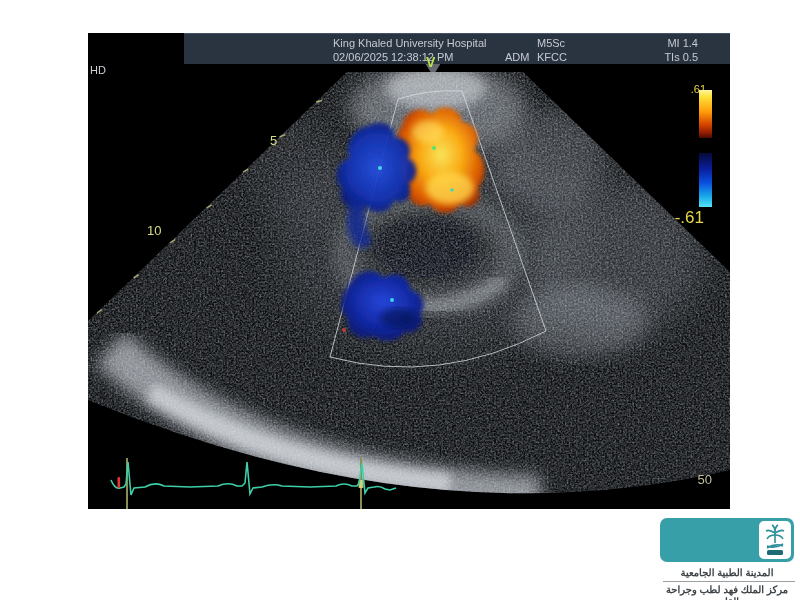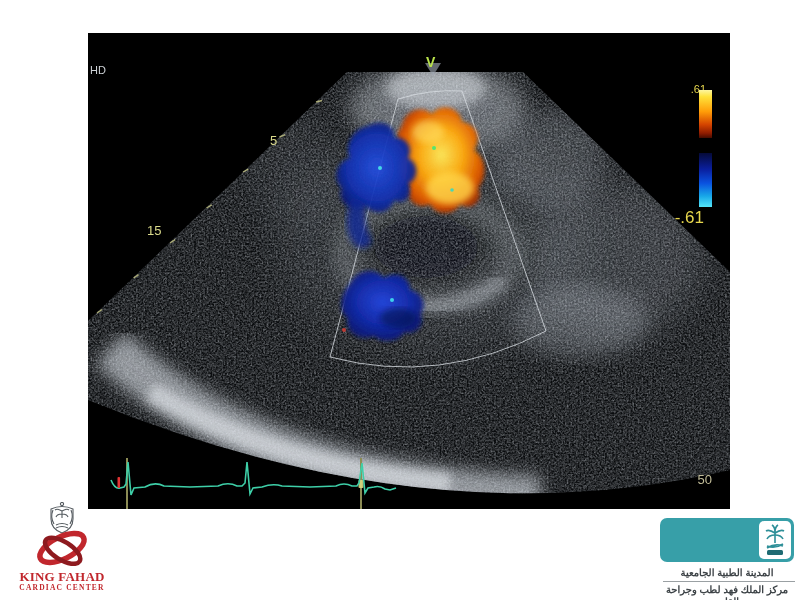--- a/index.html
+++ b/index.html
@@ -178,56 +178,46 @@
       </g>
 
       <path d="M111,480 C113,485 116,489 120,488 L124,487 L126,484 L128,462 L131,495 L134,488
                L145,487 C152,483 158,483 164,486 L190,487 L218,486 C225,483 231,483 237,486
                L242,486 L245,483 L247,462 L250,494 L253,488 L262,487 C270,484 276,484 282,486
                L310,487 L336,486 C342,483 348,484 352,486 L357,486 L359,483 L362,463 L365,493 L368,488
                L374,487 C378,486 382,487 385,489 L390,490 L396,488" fill="none" stroke="#3ecfa8" stroke-width="1.6"></path>
       <rect x="117.5" y="477" width="2.6" height="11" rx="1" fill="#e23434"></rect>
     </svg>
 
+    <div class="header-bar">
+      <span class="hb-txt" style="left:149px;top:3px">King Khaled University Hospital</span>
+      <span class="hb-txt" style="left:149px;top:17px">02/06/2025 12:38:12 PM</span>
+      <span class="hb-txt" style="left:353px;top:3px">M5Sc</span>
+      <span class="hb-txt" style="left:321px;top:17px">ADM</span>
+      <span class="hb-txt" style="left:353px;top:17px">KFCC</span>
+      <span class="hb-txt" style="right:32px;top:3px">MI 1.4</span>
+      <span class="hb-txt" style="right:32px;top:17px">TIs 0.5</span>
+    </div>
 
     <div class="lbl hd">HD</div>
     <div class="lbl vmark">V</div>
     <div class="lbl depth5">5</div>
-    <div class="lbl depth10">15</div>
+    <div class="lbl depth10">10</div>
 
     <div class="lbl cb-top-label">.61</div>
     <div class="colorbar">
       <div class="cb-pos"></div>
       <div class="cb-neg"></div>
     </div>
     <div class="lbl cb-bot-label">-.61</div>
 
     <div class="lbl hr-val">50</div>
     <div class="lbl hr-lab">HR</div>
   </div>
 
-  <div class="kfcc">
-    <svg width="100" height="64" viewBox="0 0 100 64">
-
-      <g transform="translate(36,0)" stroke="#555b60" fill="none" stroke-width="1.1">
-        <circle cx="14" cy="2" r="1.6"></circle>
-        <path d="M3,7 Q14,2 25,7 L25,17 Q25,27 14,31 Q3,27 3,17 Z"></path>
-        <path d="M14,9 V16 M14,9 Q9,6 7,8 M14,9 Q19,6 21,8 M14,12 Q9,12 8,15 M14,12 Q19,12 20,15"></path>
-        <path d="M8,23 Q14,20 20,23 M8,26 Q14,23 20,26"></path>
-        <path d="M5,8 Q2,15 6,22 M23,8 Q26,15 22,22"></path>
-      </g>
-
-      <g transform="translate(50,46)" fill="none">
-        <ellipse cx="0" cy="0" rx="24" ry="11" stroke="#c1272d" stroke-width="5.5" transform="rotate(-26)"></ellipse>
-        <ellipse cx="2" cy="2" rx="20" ry="9" stroke="#8e1a1f" stroke-width="4.5" transform="rotate(32)"></ellipse>
-      </g>
-    </svg>
-    <div class="kfcc-title">KING FAHAD</div>
-    <div class="kfcc-sub">CARDIAC CENTER</div>
-  </div>
 
   <div class="ksu">
     <div class="ksu-banner">
       <div class="ksu-badge">
         <svg width="32" height="38" viewBox="0 0 32 38">
           <g stroke="#2e8f98" fill="none" stroke-width="1.6">
             <path d="M16,12 V22"></path>
             <path d="M16,12 Q10,8 7,10 M16,12 Q22,8 25,10 M16,14 Q10,14 8,18 M16,14 Q22,14 24,18 M16,11 Q16,6 13,4 M16,11 Q16,6 19,4"></path>
             <path d="M8,27 Q16,22 24,25 M8,25 Q16,28 24,23"></path>
           </g>

